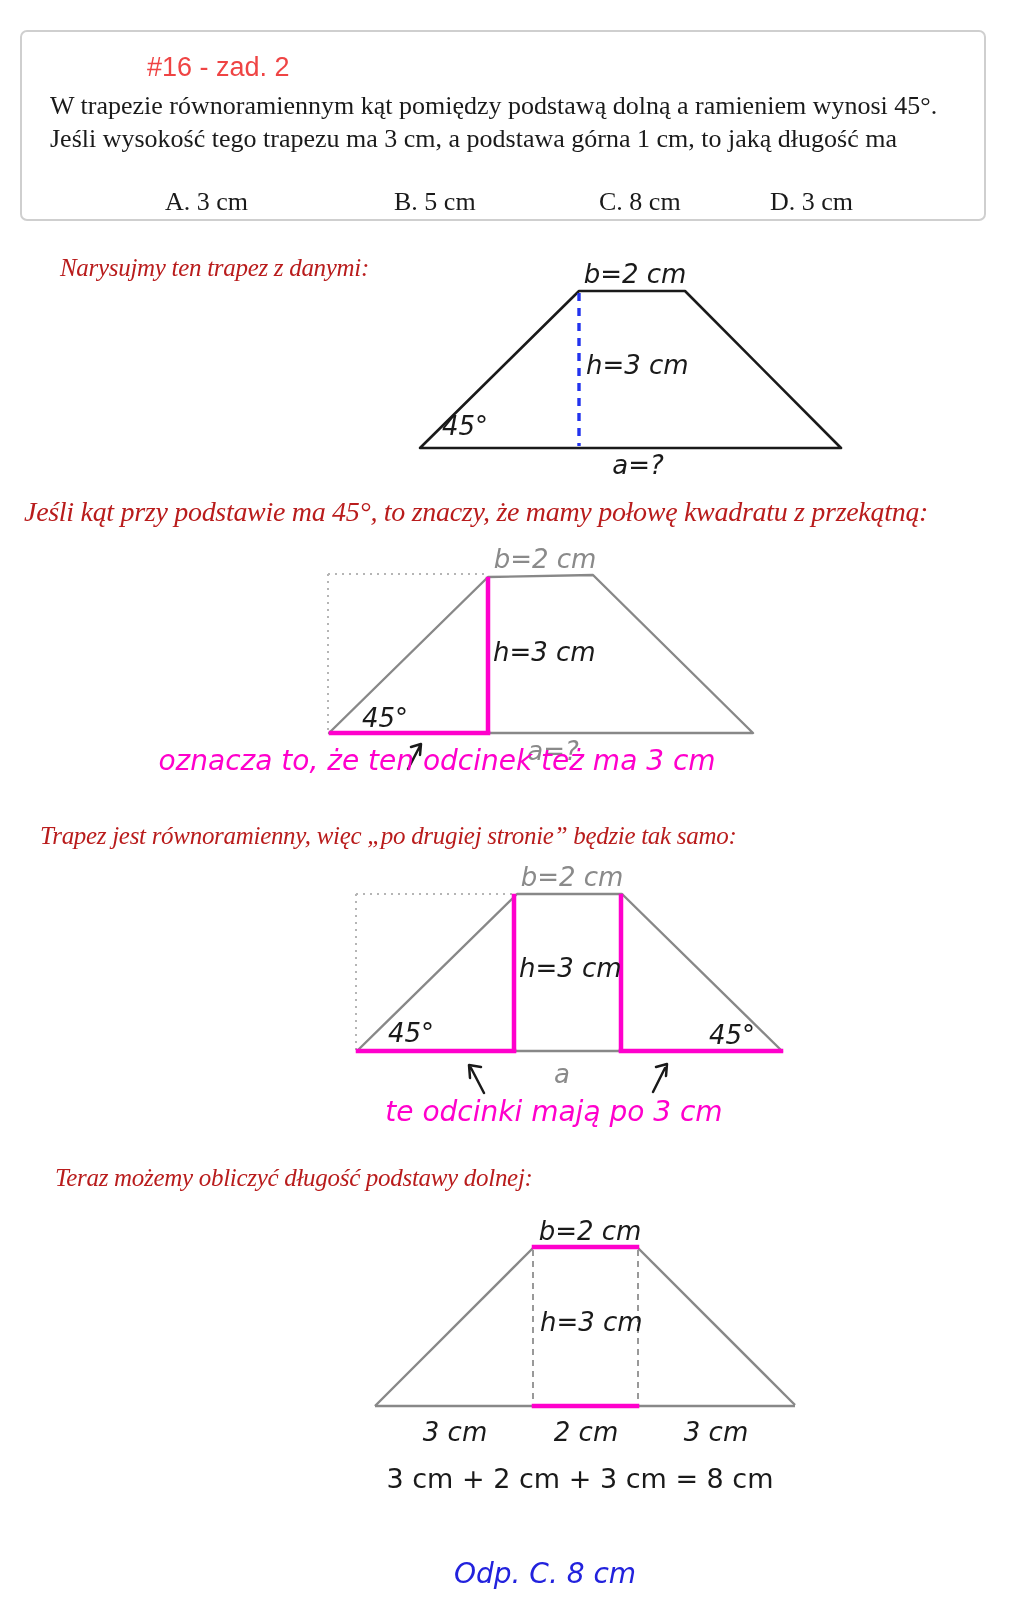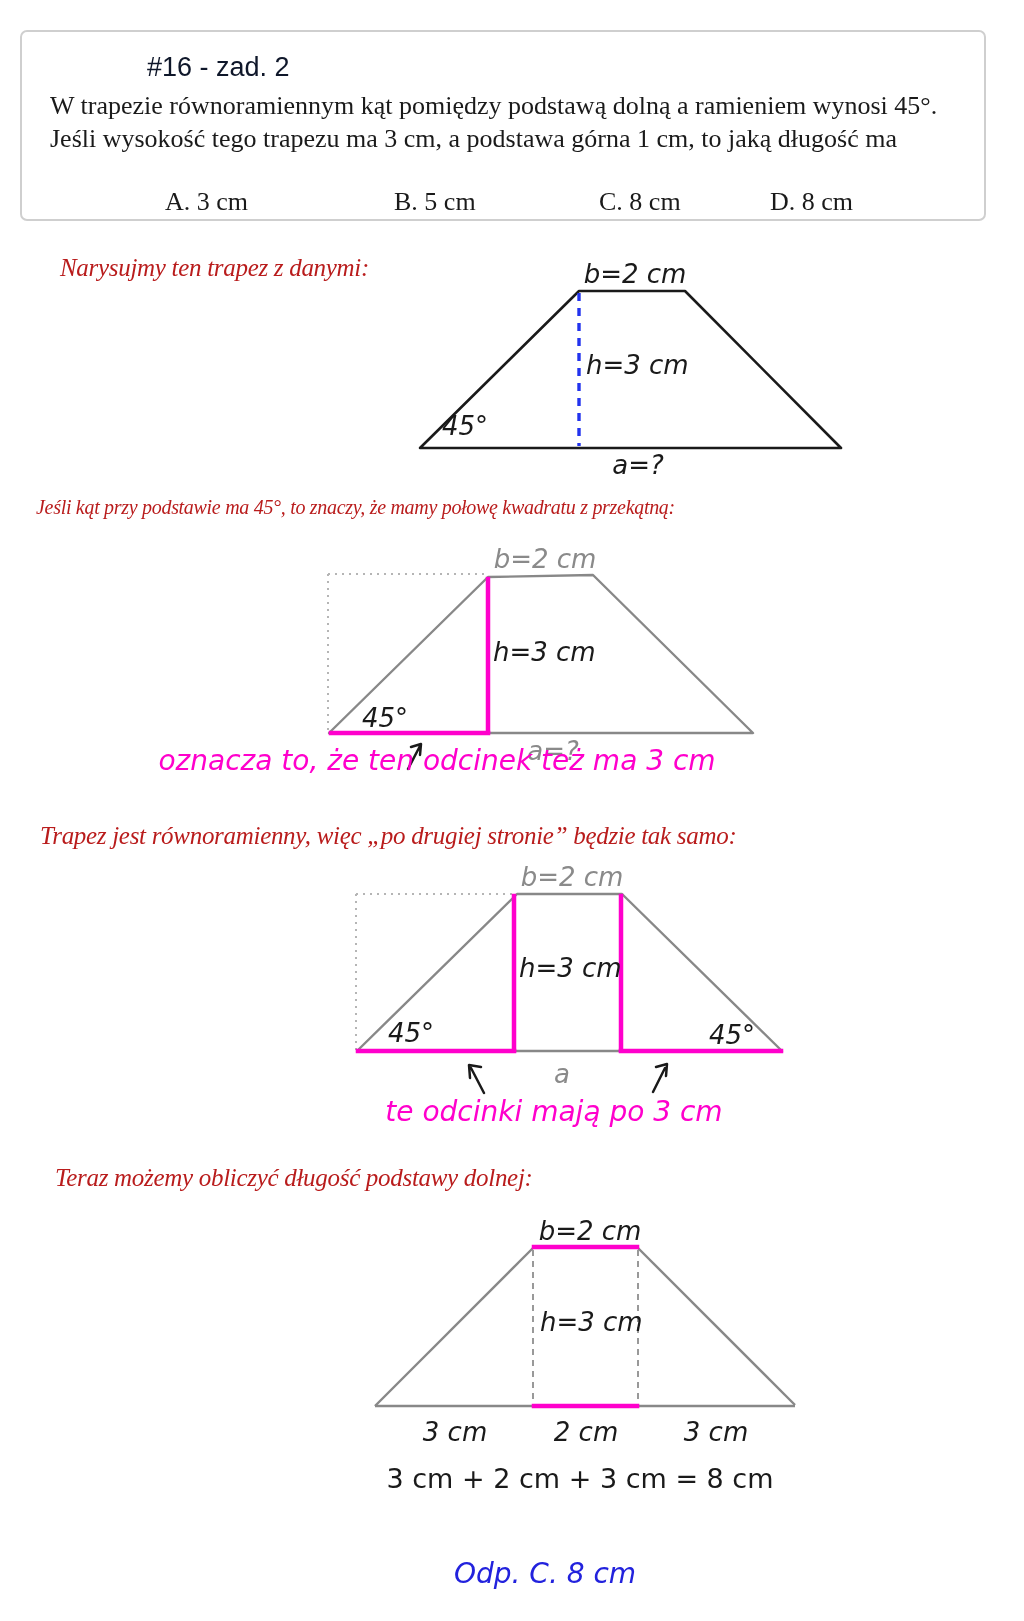--- a/index.html
+++ b/index.html
@@ -7,40 +7,40 @@
     position:relative; width:1024px; height:1621px; background:#fff;
     font-family:"Liberation Sans", sans-serif; overflow:hidden; color:#1a1a1a;
   }
   
   .problem-box {
     position:absolute; left:20px; top:30px; width:962px; height:187px;
     border:2px solid #cfcfcf; border-radius:7px; background:#fff;
   }
   .problem-title {
     position:absolute; left:125px; top:20px;
-    font-family:"Liberation Sans", sans-serif; font-size:27px; color:#0f172a;
+    font-family:"Liberation Sans", sans-serif; font-size:27px; color:#ef4444;
   }
   .pline {
     position:absolute; left:28px; width:930px;
     font-family:"Liberation Serif", serif; font-size:26px; white-space:nowrap;
   }
   .pl0 { top:59px; } .pl1 { top:92px; } .pl2 { top:125px; }
   .ans {
     position:absolute; top:155px;
     font-family:"Liberation Serif", serif; font-size:26px; white-space:nowrap;
   }
   .a0 { left:143px; } .a1 { left:372px; } .a2 { left:577px; } .a3 { left:748px; }
 
   
   .hand {
     position:absolute; font-family:Liberation Serif, serif; font-style:italic;
     font-size:25px; color:#b91c1c; white-space:nowrap; letter-spacing:-0.3px;
   }
   .s1 { left:60px;  top:254px; }
-  .s2 { left:36px;  top:496px; font-size:20px; }
+  .s2 { left:24px;  top:496px; font-size:28px; }
   .s3 { left:40px;  top:822px; }
   .s4 { left:55px;  top:1164px; }
 
   .equation {
     position:absolute; left:580px; top:1463px; transform:translateX(-50%);
     font-family:"DejaVu Sans", sans-serif; font-size:27px;
     color:#1a1a1a; white-space:nowrap;
   }
   .final-answer {
     position:absolute; left:545px; top:1557px; transform:translateX(-50%);
@@ -69,21 +69,21 @@
 
 <div class="page">
 
   <div class="problem-box">
     <div class="problem-title">#16 - zad. 2</div>
     <div class="pline pl0">W trapezie równoramiennym kąt pomiędzy podstawą dolną a ramieniem wynosi 45°.</div>
     <div class="pline pl1">Jeśli wysokość tego trapezu ma 3 cm, a podstawa górna 1 cm, to jaką długość ma</div>
     <span class="ans a0">A. 3 cm</span>
     <span class="ans a1">B. 5 cm</span>
     <span class="ans a2">C. 8 cm</span>
-    <span class="ans a3">D. 8 cm</span>
+    <span class="ans a3">D. 3 cm</span>
   </div>
 
   <div class="hand s1">Narysujmy ten trapez z danymi:</div>
   <div class="hand s2">Jeśli kąt przy podstawie ma 45°, to znaczy, że mamy połowę kwadratu z przekątną:</div>
   <div class="hand s3">Trapez jest równoramienny, więc „po drugiej stronie” będzie tak samo:</div>
   <div class="hand s4">Teraz możemy obliczyć długość podstawy dolnej:</div>
 
   <svg class="overlay" viewBox="0 0 1024 1621">
 
     <g>

